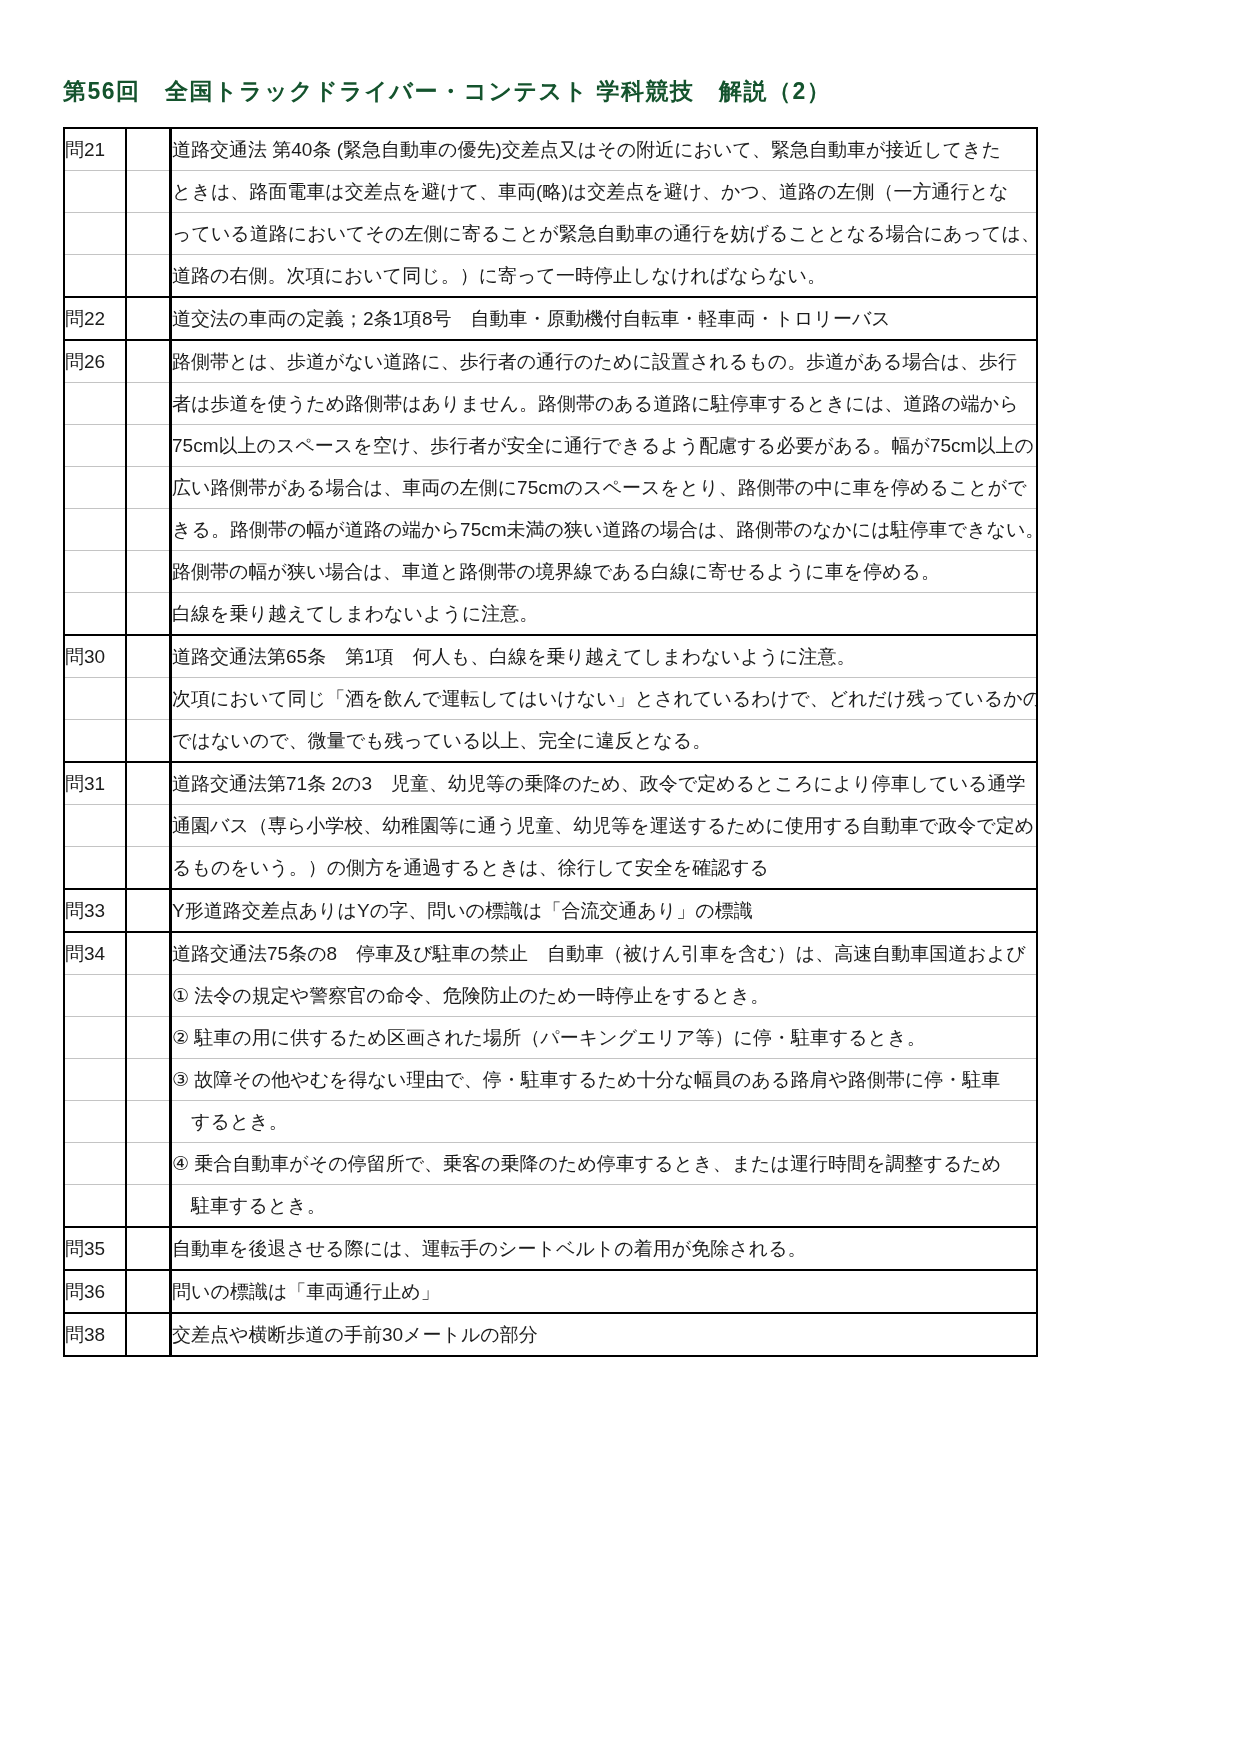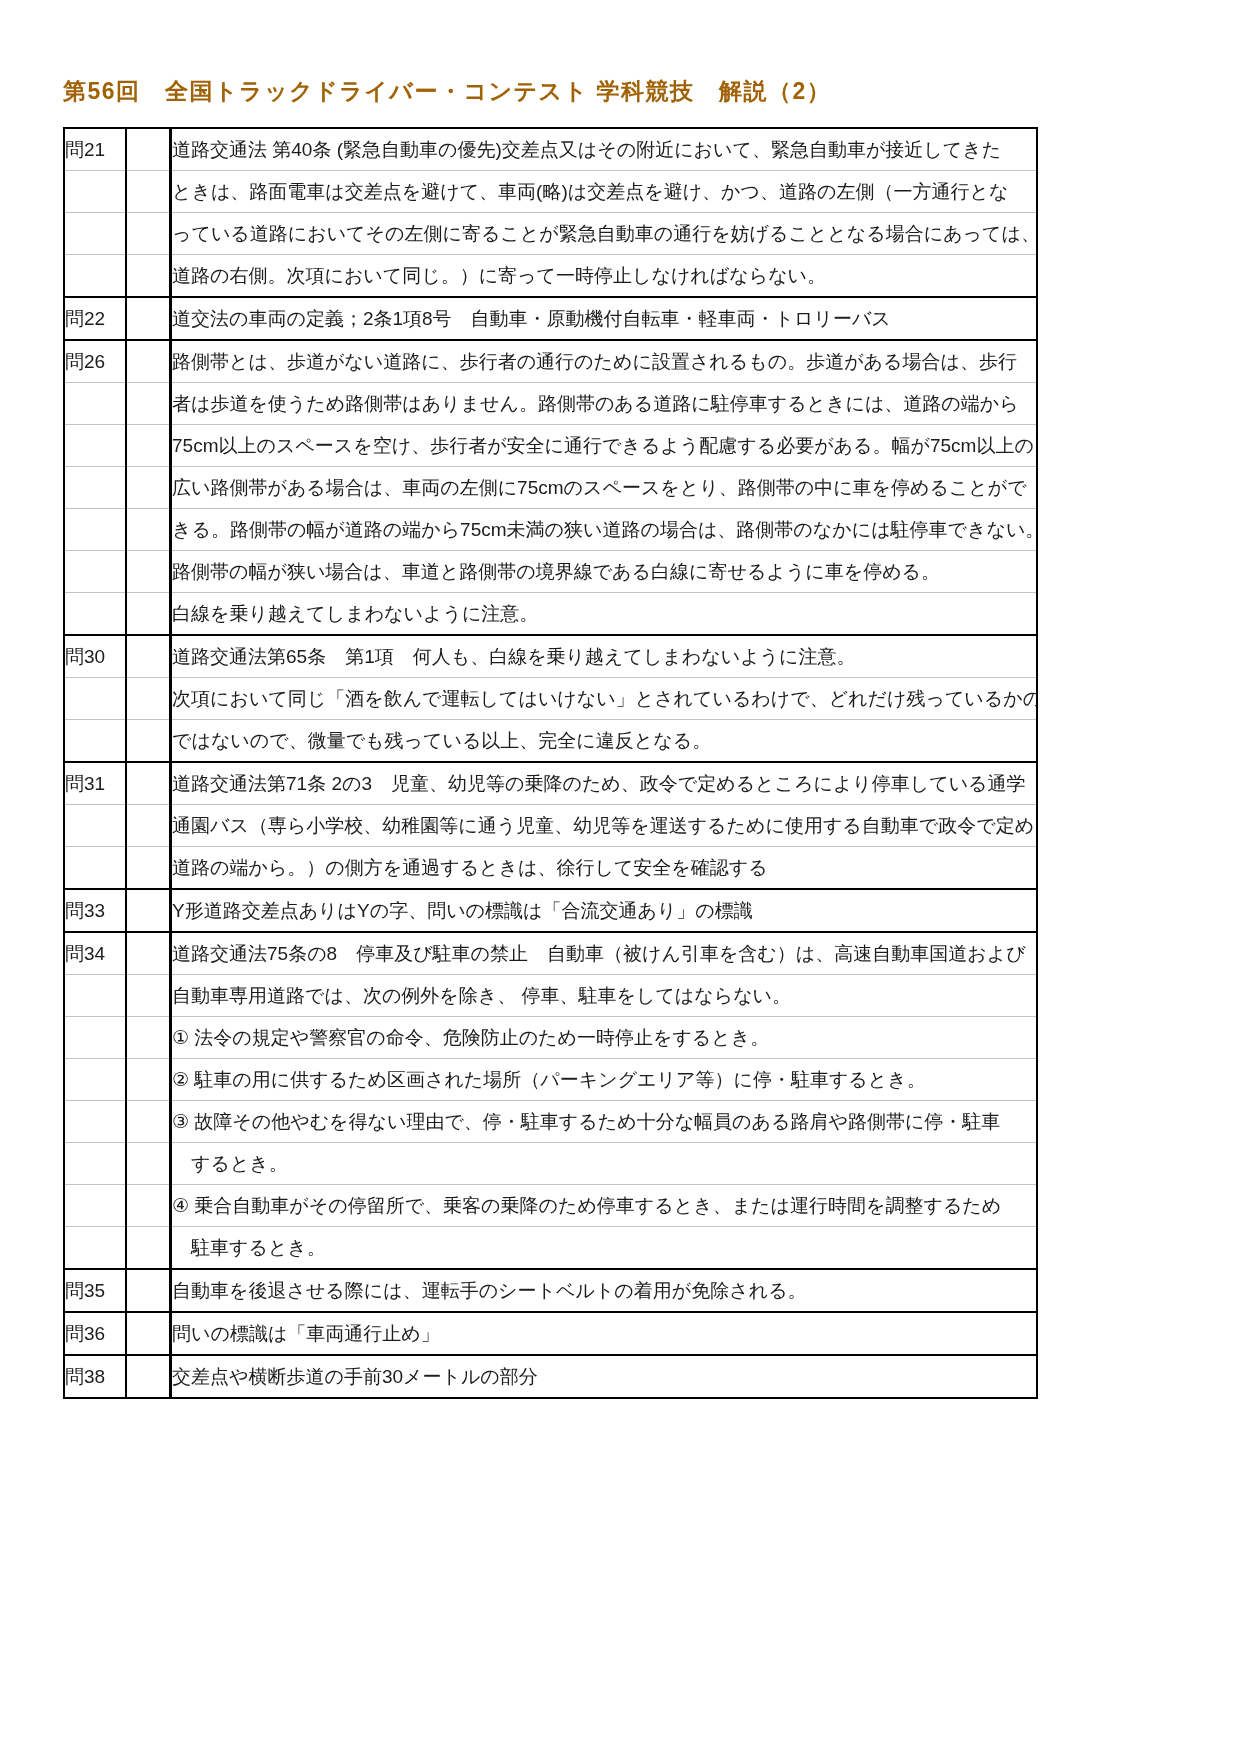--- a/index.html
+++ b/index.html
@@ -17,21 +17,21 @@
     inset: 0;
     background: #ffffff;
   }
   .doc-title {
     position: absolute;
     left: 63px;
     top: 76px;
     font-size: 23px;
     font-weight: bold;
     letter-spacing: 1.5px;
-    color: #a16207;
+    color: #14532d;
     white-space: nowrap;
   }
   table.answers {
     position: absolute;
     left: 63px;
     top: 127px;
     width: 975px;
     border-collapse: collapse;
     table-layout: fixed;
     border: 2px solid #000000;
@@ -157,36 +157,31 @@
           <td class="textcell">道路交通法第71条 2の3　児童、幼児等の乗降のため、政令で定めるところにより停車している通学</td>
         </tr>
         <tr class="line-row">
           <td class="qcell"></td>
           <td class="blank"></td>
           <td class="textcell">通園バス（専ら小学校、幼稚園等に通う児童、幼児等を運送するために使用する自動車で政令で定め</td>
         </tr>
         <tr class="line-row">
           <td class="qcell"></td>
           <td class="blank"></td>
-          <td class="textcell">道路の端から。）の側方を通過するときは、徐行して安全を確認する</td>
+          <td class="textcell">るものをいう。）の側方を通過するときは、徐行して安全を確認する</td>
         </tr>
         <tr class="block-start">
           <td class="qcell">問33</td>
           <td class="blank"></td>
           <td class="textcell">Y形道路交差点ありはYの字、問いの標識は「合流交通あり」の標識</td>
         </tr>
         <tr class="block-start">
           <td class="qcell">問34</td>
           <td class="blank"></td>
           <td class="textcell">道路交通法75条の8　停車及び駐車の禁止　自動車（被けん引車を含む）は、高速自動車国道および</td>
-        </tr>
-        <tr class="line-row">
-          <td class="qcell"></td>
-          <td class="blank"></td>
-          <td class="textcell">自動車専用道路では、次の例外を除き、 停車、駐車をしてはならない。</td>
         </tr>
         <tr class="line-row">
           <td class="qcell"></td>
           <td class="blank"></td>
           <td class="textcell">① 法令の規定や警察官の命令、危険防止のため一時停止をするとき。</td>
         </tr>
         <tr class="line-row">
           <td class="qcell"></td>
           <td class="blank"></td>
           <td class="textcell">② 駐車の用に供するため区画された場所（パーキングエリア等）に停・駐車するとき。</td>

